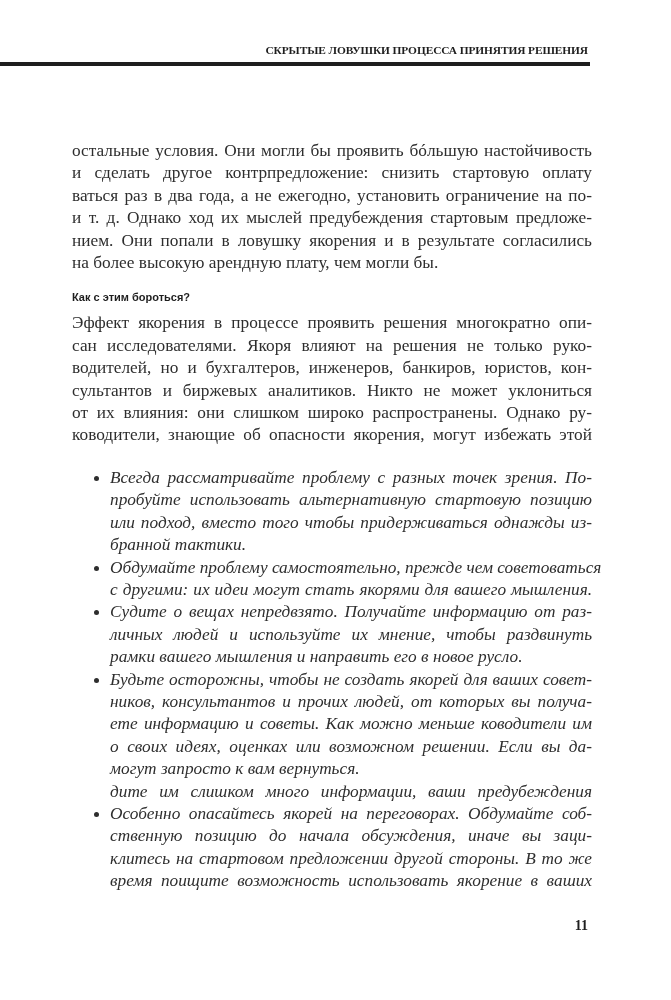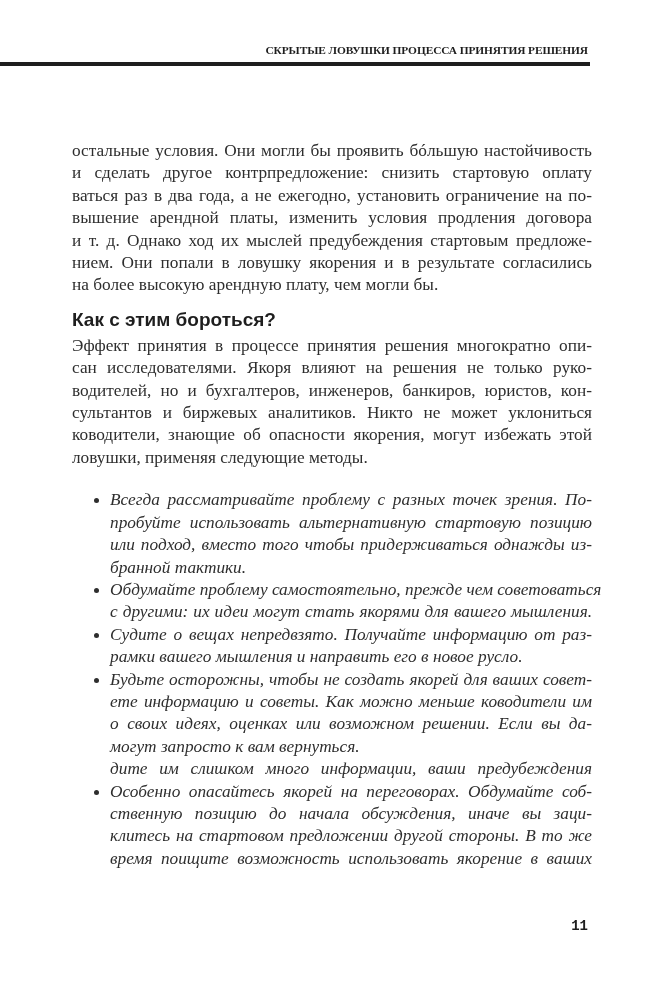--- a/index.html
+++ b/index.html
@@ -52,21 +52,21 @@
     }
     .line.last {
       text-align-last: left;
     }
     .para {
       margin: 0;
     }
     .heading {
       font-family: "Liberation Sans", sans-serif;
       font-weight: bold;
-      font-size: 19px;
+      font-size: 11px;
       color: #1e1e1e;
       margin-top: 13px;
       margin-bottom: 5px;
       line-height: 20px;
     }
     .bullets {
       list-style: none;
       margin: 20px 0 0 0;
       padding: 0;
     }
@@ -85,52 +85,51 @@
       background: #2e2e2e;
     }
     .bullet-lines {
       display: block;
       width: 482px;
     }
     .page-number {
       position: absolute;
       top: 918px;
       right: 83px;
-      font-family: Liberation Mono, monospace;
+      font-family: Liberation Serif, serif;
       font-weight: bold;
       font-size: 14px;
       color: #1e1e1e;
     }
   </style>
 </head>
 <body>
 
 <div class="running-head">СКРЫТЫЕ ЛОВУШКИ ПРОЦЕССА ПРИНЯТИЯ РЕШЕНИЯ</div>
 <div class="head-rule"></div>
 
 <div class="body-text">
   <div class="para">
     <span class="line">остальные условия. Они могли бы проявить бóльшую настойчивость</span>
     <span class="line">и сделать другое контрпредложение: снизить стартовую оплату</span>
     <span class="line">ваться раз в два года, а не ежегодно, установить ограничение на по-</span>
-    <span class="line">вышение арендной платы, изменить условия продления договора</span>
     <span class="line">и т. д. Однако ход их мыслей предубеждения стартовым предложе-</span>
     <span class="line">нием. Они попали в ловушку якорения и в результате согласились</span>
     <span class="line last">на более высокую арендную плату, чем могли бы.</span>
   </div>
 
   <div class="heading">Как с этим бороться?</div>
 
   <div class="para">
-    <span class="line">Эффект принятия в процессе принятия решения многократно опи-</span>
+    <span class="line">Эффект якорения в процессе проявить решения многократно опи-</span>
     <span class="line">сан исследователями. Якоря влияют на решения не только руко-</span>
     <span class="line">водителей, но и бухгалтеров, инженеров, банкиров, юристов, кон-</span>
     <span class="line">сультантов и биржевых аналитиков. Никто не может уклониться</span>
+    <span class="line">от их влияния: они слишком широко распространены. Однако ру-</span>
     <span class="line">ководители, знающие об опасности якорения, могут избежать этой</span>
-    <span class="line last">ловушки, применяя следующие методы.</span>
   </div>
 
   <ul class="bullets">
     <li class="bullet-item">
       <span class="bullet-dot"></span>
       <span class="bullet-lines">
         <span class="line">Всегда рассматривайте проблему с разных точек зрения. По-</span>
         <span class="line">пробуйте использовать альтернативную стартовую позицию</span>
         <span class="line">или подход, вместо того чтобы придерживаться однажды из-</span>
         <span class="line last">бранной тактики.</span>
@@ -140,27 +139,29 @@
       <span class="bullet-dot"></span>
       <span class="bullet-lines">
         <span class="line">Обдумайте проблему самостоятельно, прежде чем советоваться</span>
         <span class="line">с другими: их идеи могут стать якорями для вашего мышления.</span>
       </span>
     </li>
     <li class="bullet-item">
       <span class="bullet-dot"></span>
       <span class="bullet-lines">
         <span class="line">Судите о вещах непредвзято. Получайте информацию от раз-</span>
+        <span class="line">личных людей и используйте их мнение, чтобы раздвинуть</span>
         <span class="line last">рамки вашего мышления и направить его в новое русло.</span>
       </span>
     </li>
     <li class="bullet-item">
       <span class="bullet-dot"></span>
       <span class="bullet-lines">
         <span class="line">Будьте осторожны, чтобы не создать якорей для ваших совет-</span>
+        <span class="line">ников, консультантов и прочих людей, от которых вы получа-</span>
         <span class="line">ете информацию и советы. Как можно меньше ководители им</span>
         <span class="line">о своих идеях, оценках или возможном решении. Если вы да-</span>
         <span class="line last">могут запросто к вам вернуться.</span>
         <span class="line">дите им слишком много информации, ваши предубеждения</span>
       </span>
     </li>
     <li class="bullet-item">
       <span class="bullet-dot"></span>
       <span class="bullet-lines">
         <span class="line">Особенно опасайтесь якорей на переговорах. Обдумайте соб-</span>

